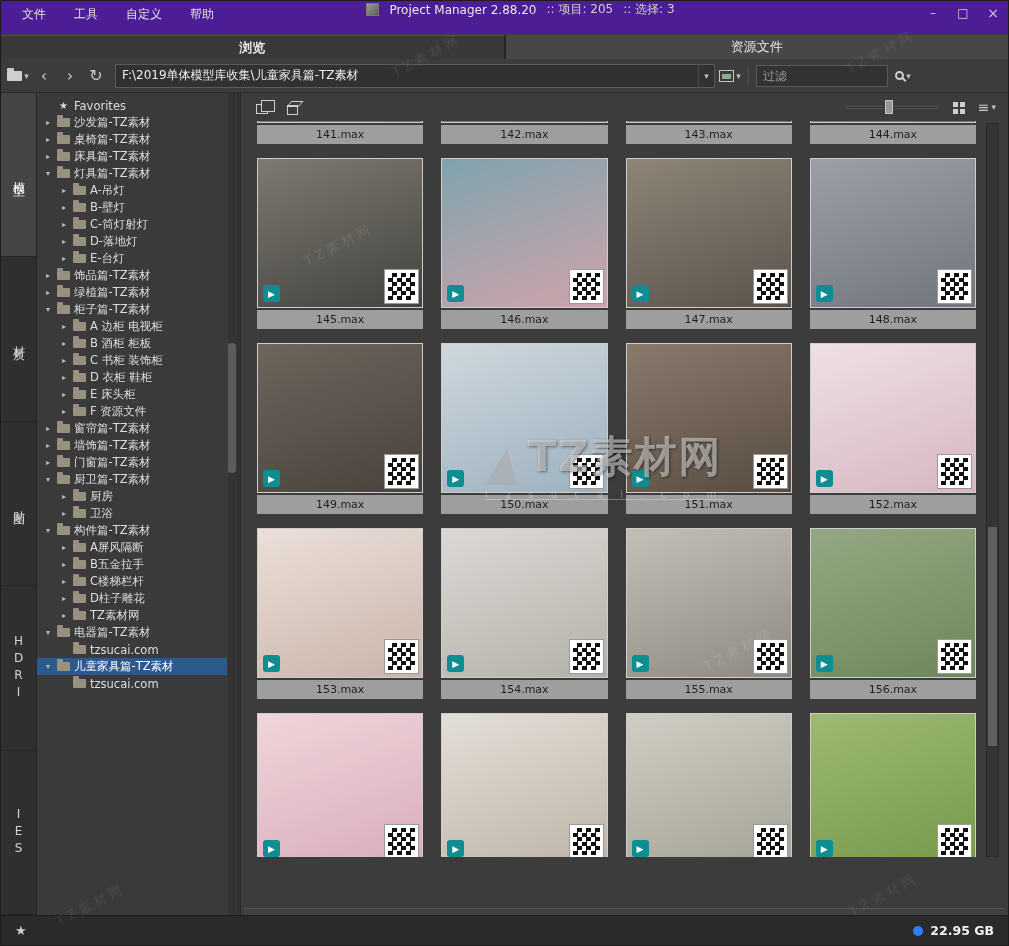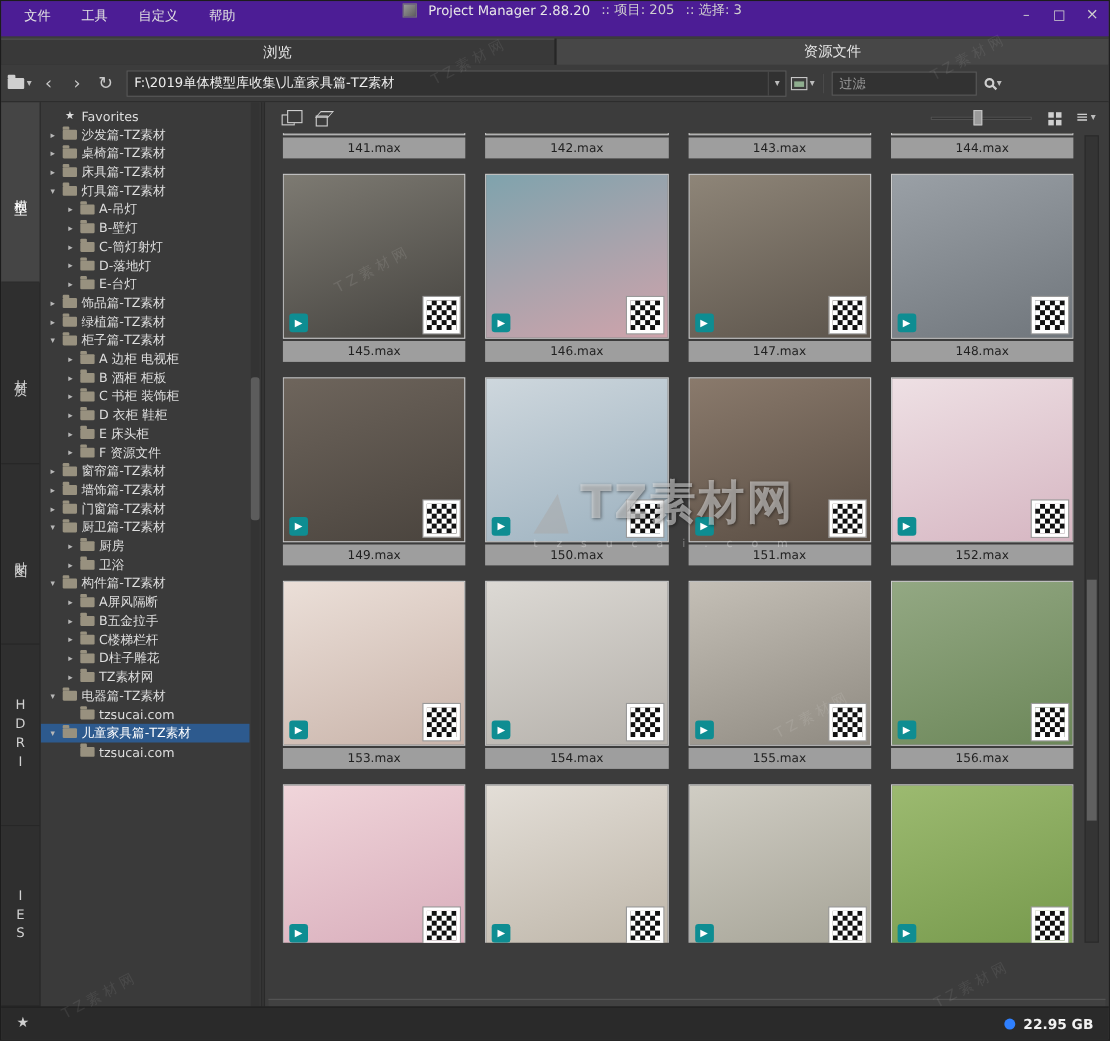--- a/index.html
+++ b/index.html
@@ -14,21 +14,21 @@
   .title-center { position:absolute; left:0; right:0; display:flex; justify-content:center; align-items:center; gap:10px; color:#e8e8e8; pointer-events:none;margin-left:32px; }
   .app-icon { width:13px; height:13px; background:linear-gradient(135deg,#9a9a9a,#5c5c5c); border:1px solid #777; }
   .title-stat { color:#cfcfcf; }
   .win-buttons { margin-left:auto; display:flex; z-index:5; }
   .win-btn { width:30px; height:24px; display:flex; align-items:center; justify-content:center; color:#cfcfcf; font-size:12px; }
   .win-btn.close { font-size:14px; }
 
   
   .tabrow { position:absolute; top:34px; left:0; right:0; height:24px; background:#262626; display:flex; gap:2px; }
   .main-tab { flex:1; display:flex; align-items:center; justify-content:center; color:#e6e6e6; font-size:13px; }
-  .main-tab.active { background:#393939; border-top:1px solid #555; }
+  .main-tab.active { background:#393939; border-top:1px solid #555;font-weight:bold; }
   .main-tab.inactive { background:#474747; }
 
   
   .toolbar { position:absolute; top:58px; left:0; right:0; height:34px; background:#3c3c3c; border-bottom:1px solid #2b2b2b; display:flex; align-items:center; gap:4px; padding:0 6px; }
   .tbtn { min-width:22px; height:24px; display:flex; align-items:center; justify-content:center; gap:2px; color:#cfcfcf; border-radius:2px; }
   .caret { font-size:9px; color:#bdbdbd; }
   .nav-glyph { font-size:16px; line-height:1; color:#c9c9c9; }
   .folder-lg { width:15px; height:10px; background:#cfcfcf; border-radius:1px; position:relative; }
   .folder-lg::before { content:""; position:absolute; top:-3px; left:0; width:7px; height:3px; background:#cfcfcf; border-radius:1px 1px 0 0; }
   .path-wrap { flex:1; max-width:600px; height:24px; display:flex; align-items:center; background:#313131; border:1px solid #5a5a5a; margin-left:4px; }
@@ -102,21 +102,21 @@
   .blue-dot { width:10px; height:10px; border-radius:50%; background:#2f80ff; }
   .disk-free { color:#f2f2f2; font-weight:bold; font-size:12.5px; }
 
   
   .wm { position:absolute; color:rgba(255,255,255,0.08); transform:rotate(-28deg); letter-spacing:4px; font-size:13px; pointer-events:none; z-index:40; }
   .wm-grid { color:rgba(255,255,255,0.10); }
   .wm-logo { position:absolute; left:428px; top:428px; width:350px; text-align:center; pointer-events:none; z-index:41; }
   .wm-logo-row { display:flex; align-items:flex-end; justify-content:center; gap:10px; }
   .wm-tri { width:0; height:0; border-left:22px solid transparent; border-right:10px solid transparent; border-bottom:36px solid rgba(170,170,170,0.55); }
   .wm-brand { font-size:42px; font-weight:bold; color:rgba(230,230,230,0.55); text-shadow:1px 1px 3px rgba(0,0,0,0.45); letter-spacing:2px; }
-  .wm-domain { margin-top:4px; font-size:10px; letter-spacing:7px; color:rgba(255,255,255,0.30); }
+  .wm-domain { margin-top:4px; font-size:10px; letter-spacing:7px; color:rgba(255,255,255,0.30);text-decoration:underline; }
 </style>
 </head>
 <body>
 
 <div id="window">
 
   <div class="titlebar">
     <div class="menu">
       <span class="menu-item">文件</span>
       <span class="menu-item">工具</span>

